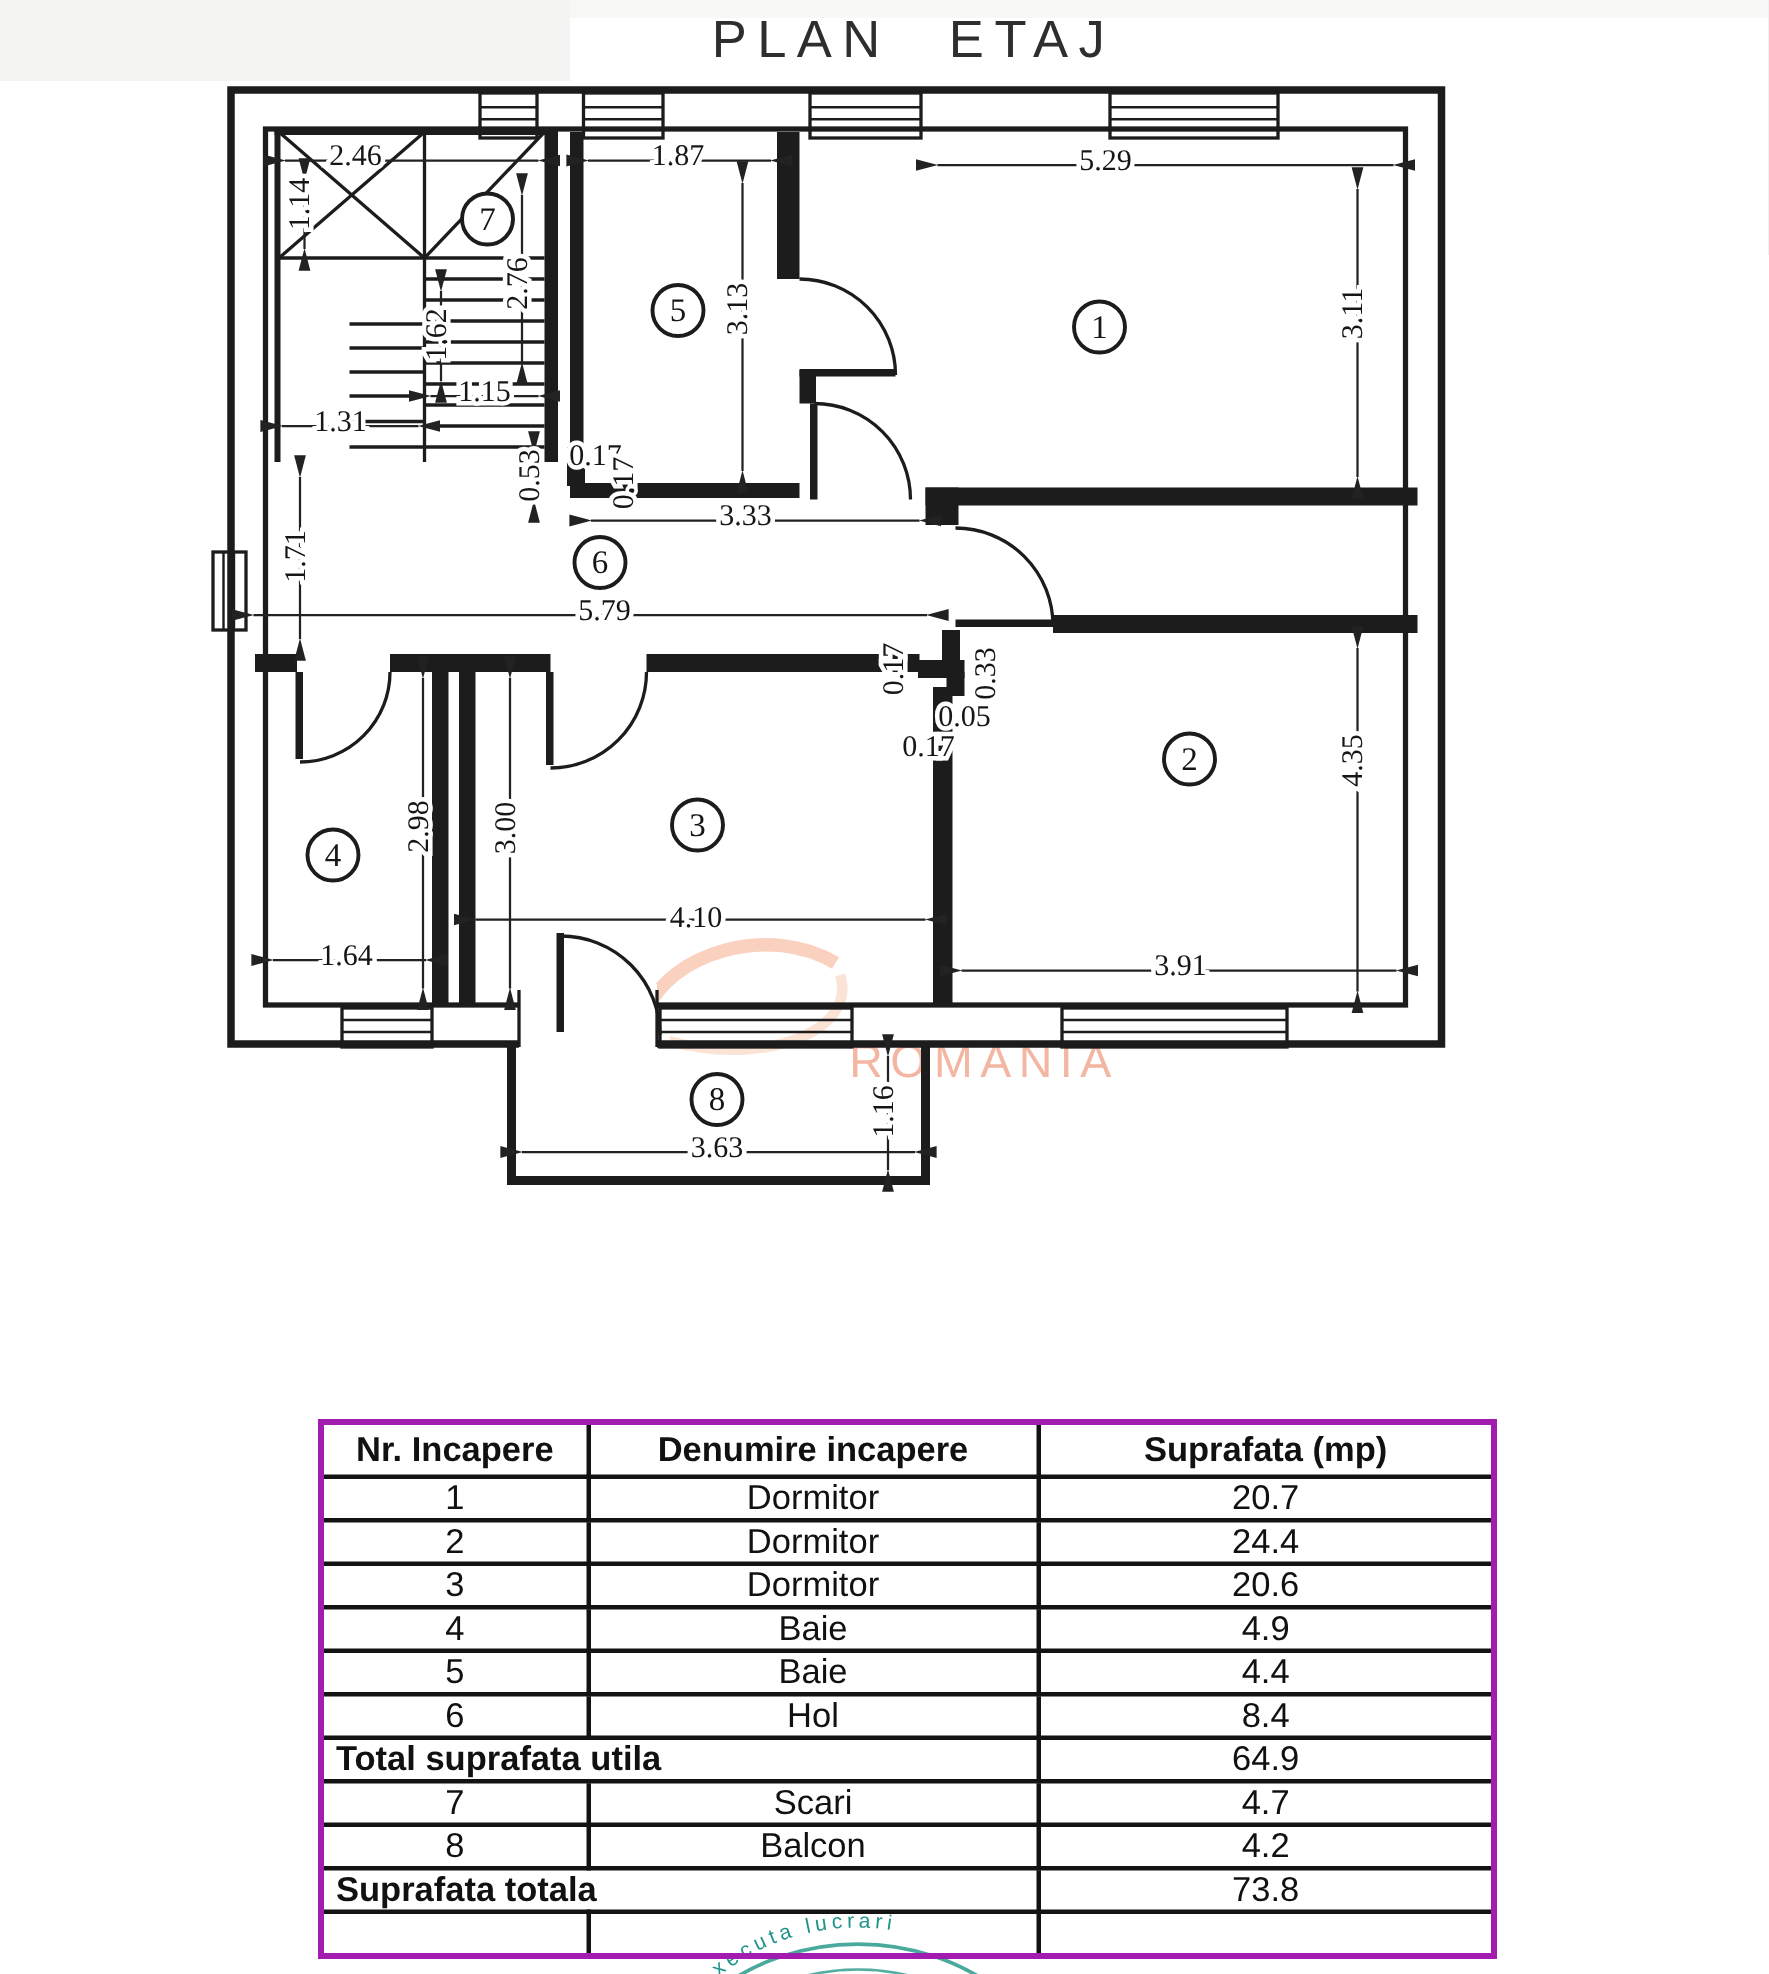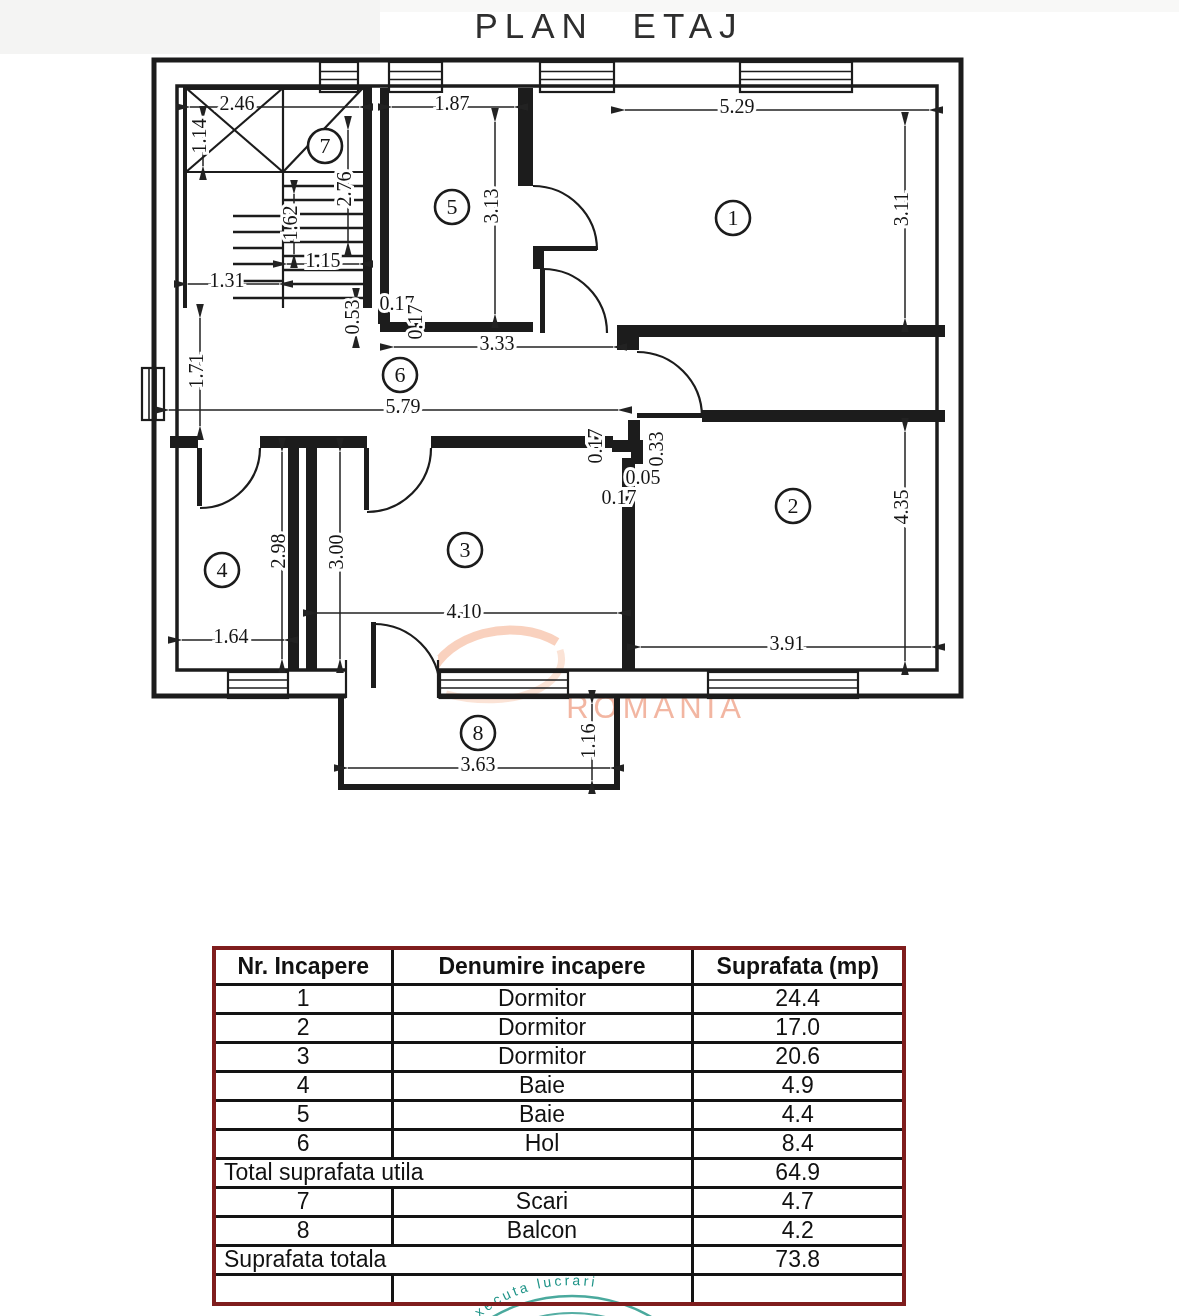--- a/index.html
+++ b/index.html
@@ -17,26 +17,26 @@
       stroke:#fff;stroke-width:6px;paint-order:stroke;text-anchor:middle;}
   .rc circle{fill:#fff;stroke:#1c1c1c;stroke-width:2.6;}
   .rc text{font-family:"Liberation Serif",serif;font-size:22px;fill:#161616;text-anchor:middle;}
   .title-text{font-family:"Liberation Sans",sans-serif;font-size:35px;fill:#2e2e2e;
       letter-spacing:7px;word-spacing:22px;text-anchor:middle;}
   .wm-text{font-family:"Liberation Sans",sans-serif;font-size:31px;fill:#f0a58c;
       letter-spacing:5px;opacity:.8;text-anchor:middle;}
   .stamp-text{font-family:"Liberation Sans",sans-serif;font-size:14px;fill:#1f9488;
       letter-spacing:3px;}
   
-  table.areas{position:absolute;left:212px;top:946px;width:694px;border-collapse:collapse;
-      table-layout:fixed;text-align:center;color:#111;border:4px solid #7f1d1d;}
+  table.areas{position:absolute;left:212px;top:946px;width:786px;border-collapse:collapse;
+      table-layout:fixed;text-align:center;color:#111;border:4px solid #a21caf;}
   table.areas th,table.areas td{border:3px solid #131313;padding:0;font-size:23px;line-height:1.12;}
   table.areas th{height:33px;font-weight:bold;}
   table.areas td{height:26px;font-weight:normal;}
-  table.areas td.tl{font-weight:normal;text-align:left;padding-left:8px;}
+  table.areas td.tl{font-weight:bold;text-align:left;padding-left:8px;}
   table.areas td.b{font-weight:normal;}
 </style>
 </head>
 <body>
 
 <div class="sheet">
 
 <svg width="1179" height="1316" viewBox="0 0 1179 1316">
   <defs>
     <marker id="arr" viewBox="0 0 13 8" refX="0.5" refY="4" markerWidth="15" markerHeight="10" orient="auto-start-reverse" markerUnits="userSpaceOnUse">
@@ -305,26 +305,26 @@
     <tr>
       <th>Nr. Incapere</th>
       <th>Denumire incapere</th>
       <th>Suprafata (mp)</th>
     </tr>
   </thead>
   <tbody>
         <tr>
           <td>1</td>
           <td>Dormitor</td>
-          <td>24.4</td>
+          <td>20.7</td>
         </tr>
         <tr>
           <td>2</td>
           <td>Dormitor</td>
-          <td>17.0</td>
+          <td>24.4</td>
         </tr>
         <tr>
           <td>3</td>
           <td>Dormitor</td>
           <td>20.6</td>
         </tr>
         <tr>
           <td>4</td>
           <td>Baie</td>
           <td>4.9</td>

